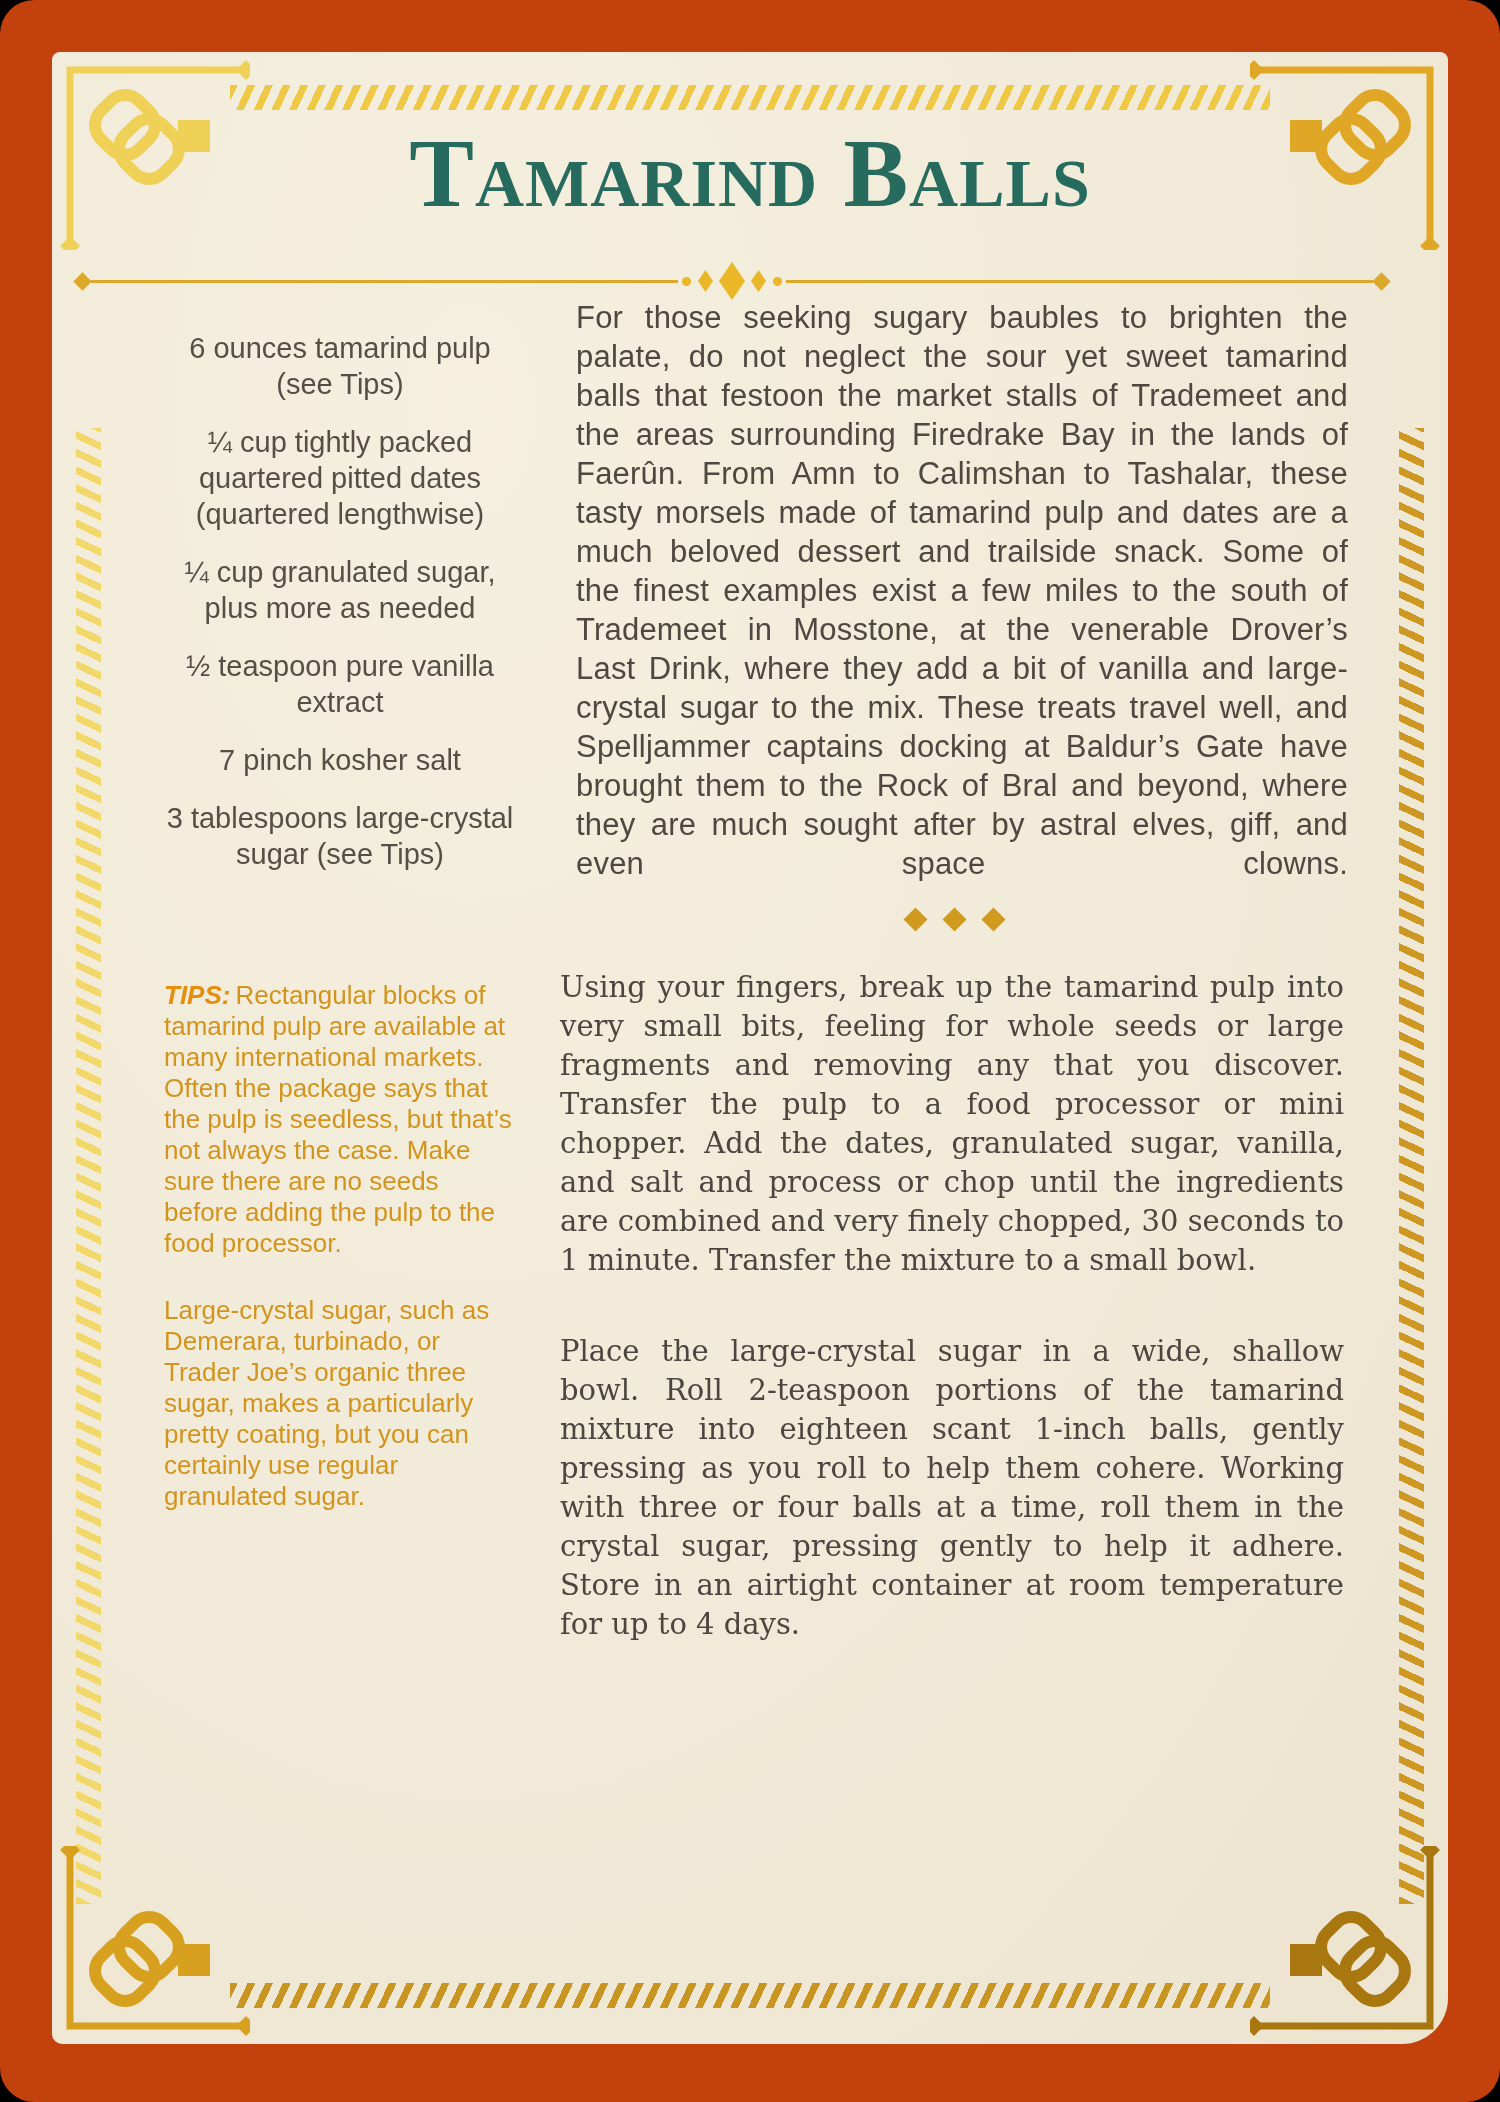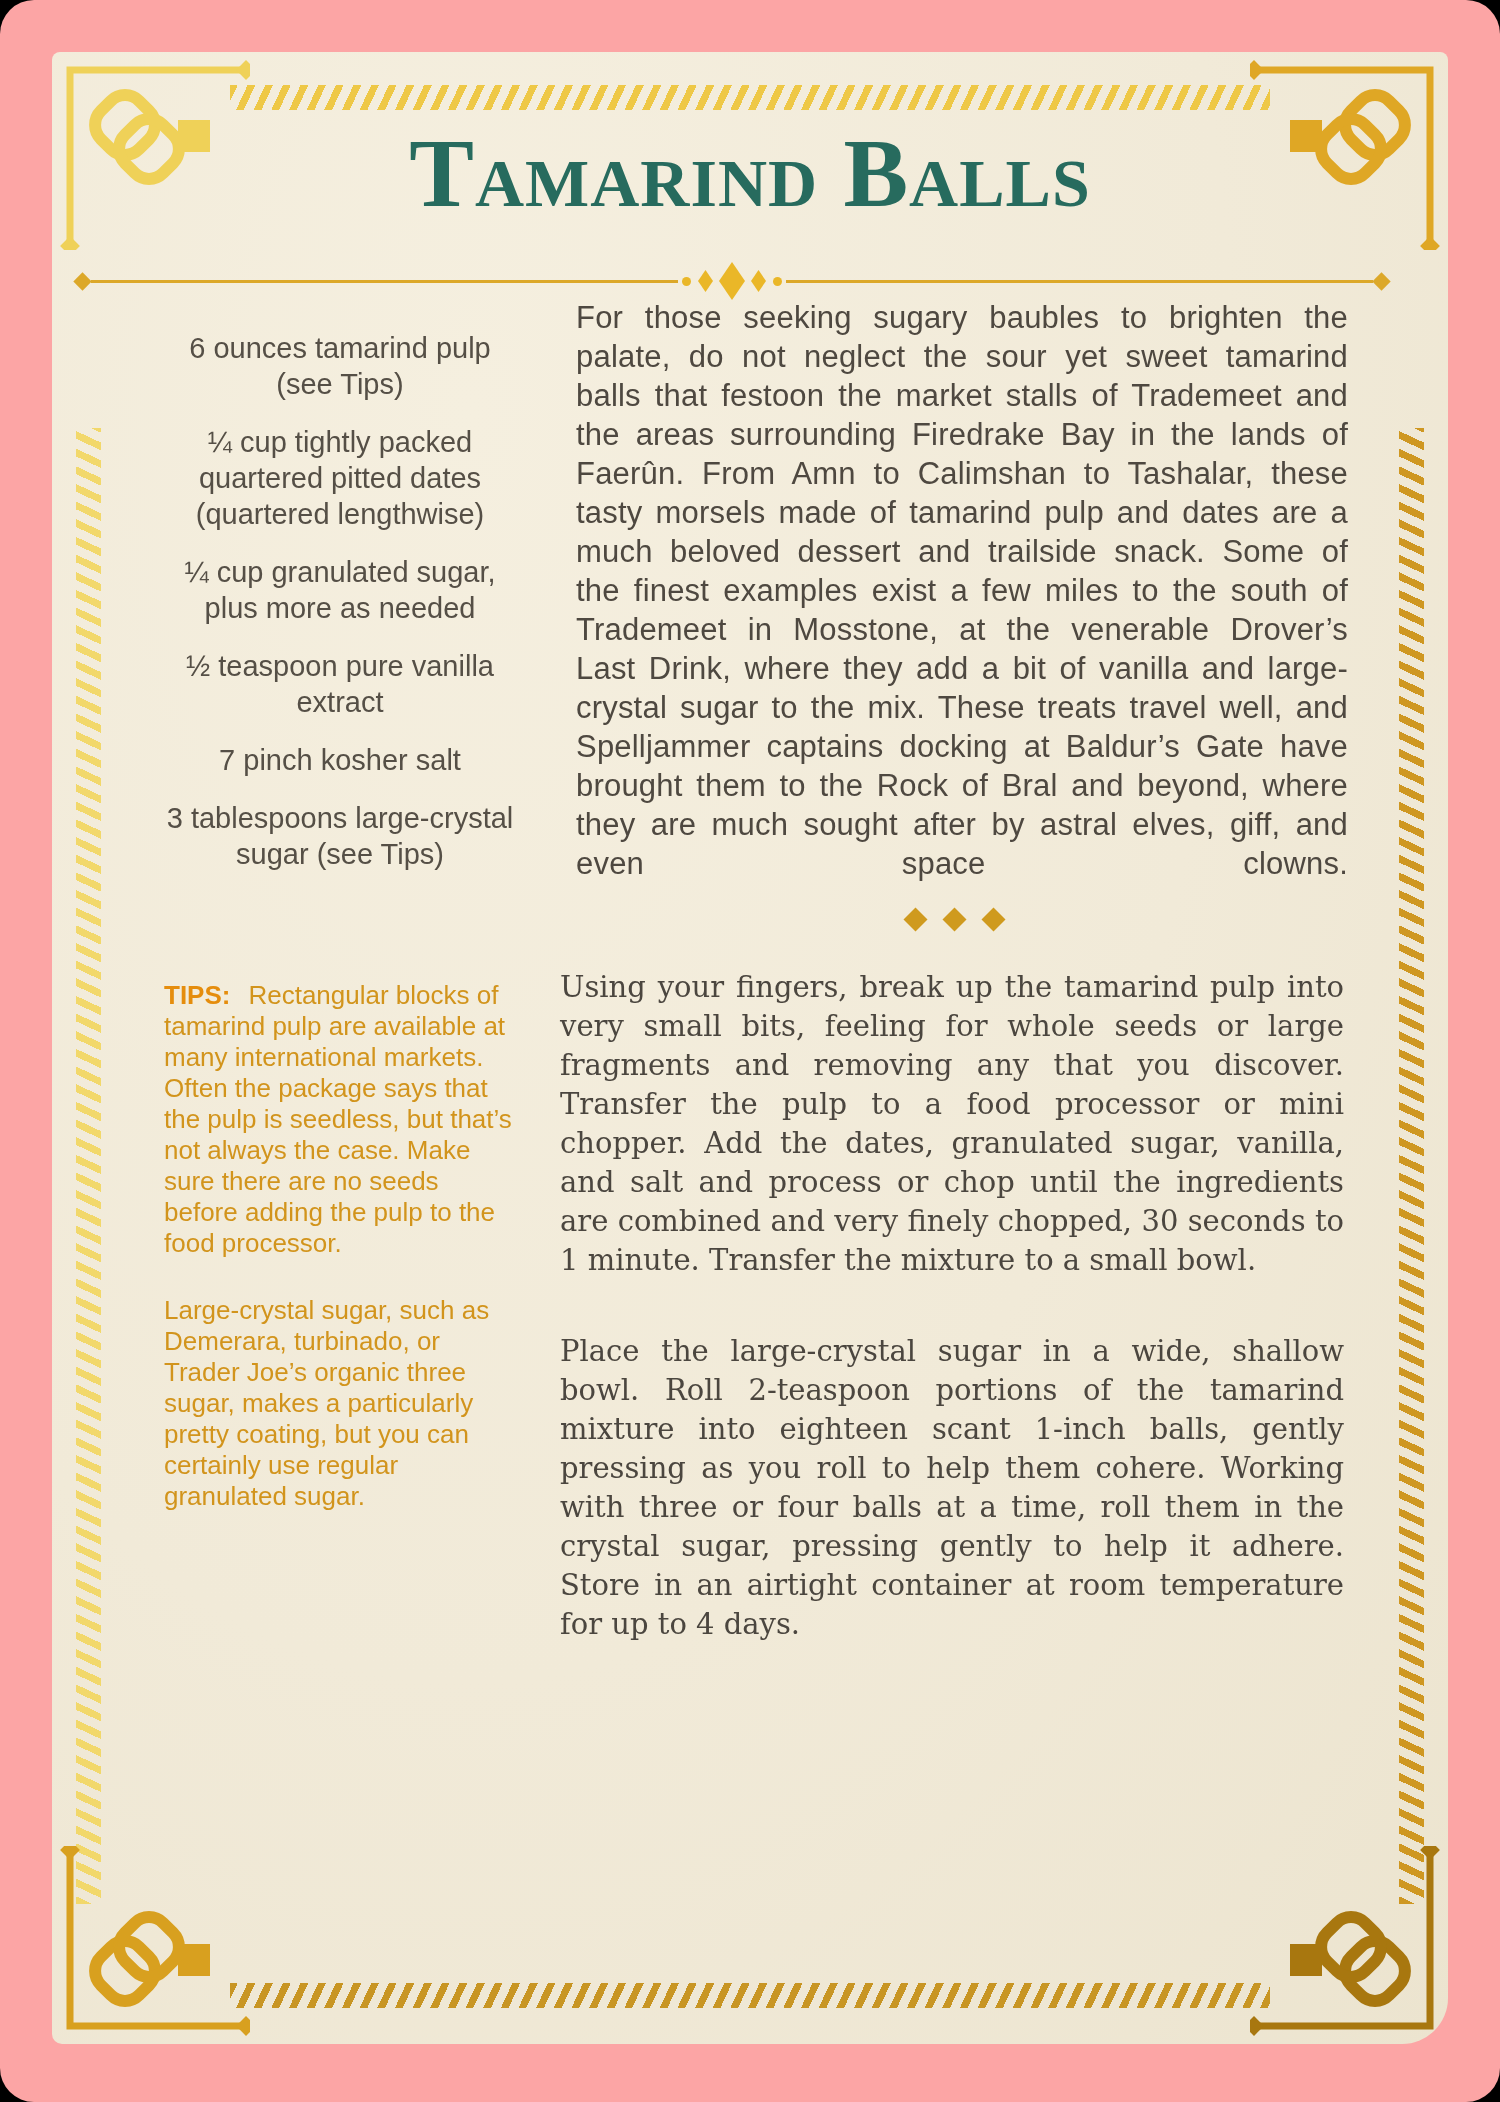--- a/index.html
+++ b/index.html
@@ -4,21 +4,21 @@
 <style>
   html,body{margin:0;padding:0;}
   body{
     width:1500px;height:2102px;
     background:#000;
     font-family:"Liberation Sans", sans-serif;
     overflow:hidden;position:relative;
   }
   .card{
     position:absolute;inset:0;
-    background:#fca5a5;
+    background:#c2410c;
     border-radius:34px;
   }
   .page{
     position:absolute;left:52px;top:52px;right:52px;bottom:58px;
     background:radial-gradient(ellipse at 30% 18%, #f5efdf 0%, #f1ead8 55%, #ece4cf 100%);
     border-radius:8px 8px 46px 10px;
   }
 
   
   .chain{position:absolute;opacity:.95;}
@@ -90,21 +90,21 @@
     margin:0 0 22px 0;
     font-size:29px;line-height:36px;
     color:#554f46;
   }
   .tips{margin-top:108px;}
   .tip{
     margin:0 0 36px 0;
     font-size:26px;line-height:31px;
     color:#d2941c;
   }
-  .tip-label{color:#e58d0d;font-weight:700;margin-right:18px;}
+  .tip-label{color:#e58d0d;font-weight:700;margin-right:5px;font-style:italic;}
 
   
   .intro{
     margin:6px 0 0 16px;
     font-size:31px;line-height:39px;
     letter-spacing:.2px;word-spacing:1.5px;
     text-align:justify;text-align-last:justify;
     color:#4e4840;
   }
   .diamond-divider{

